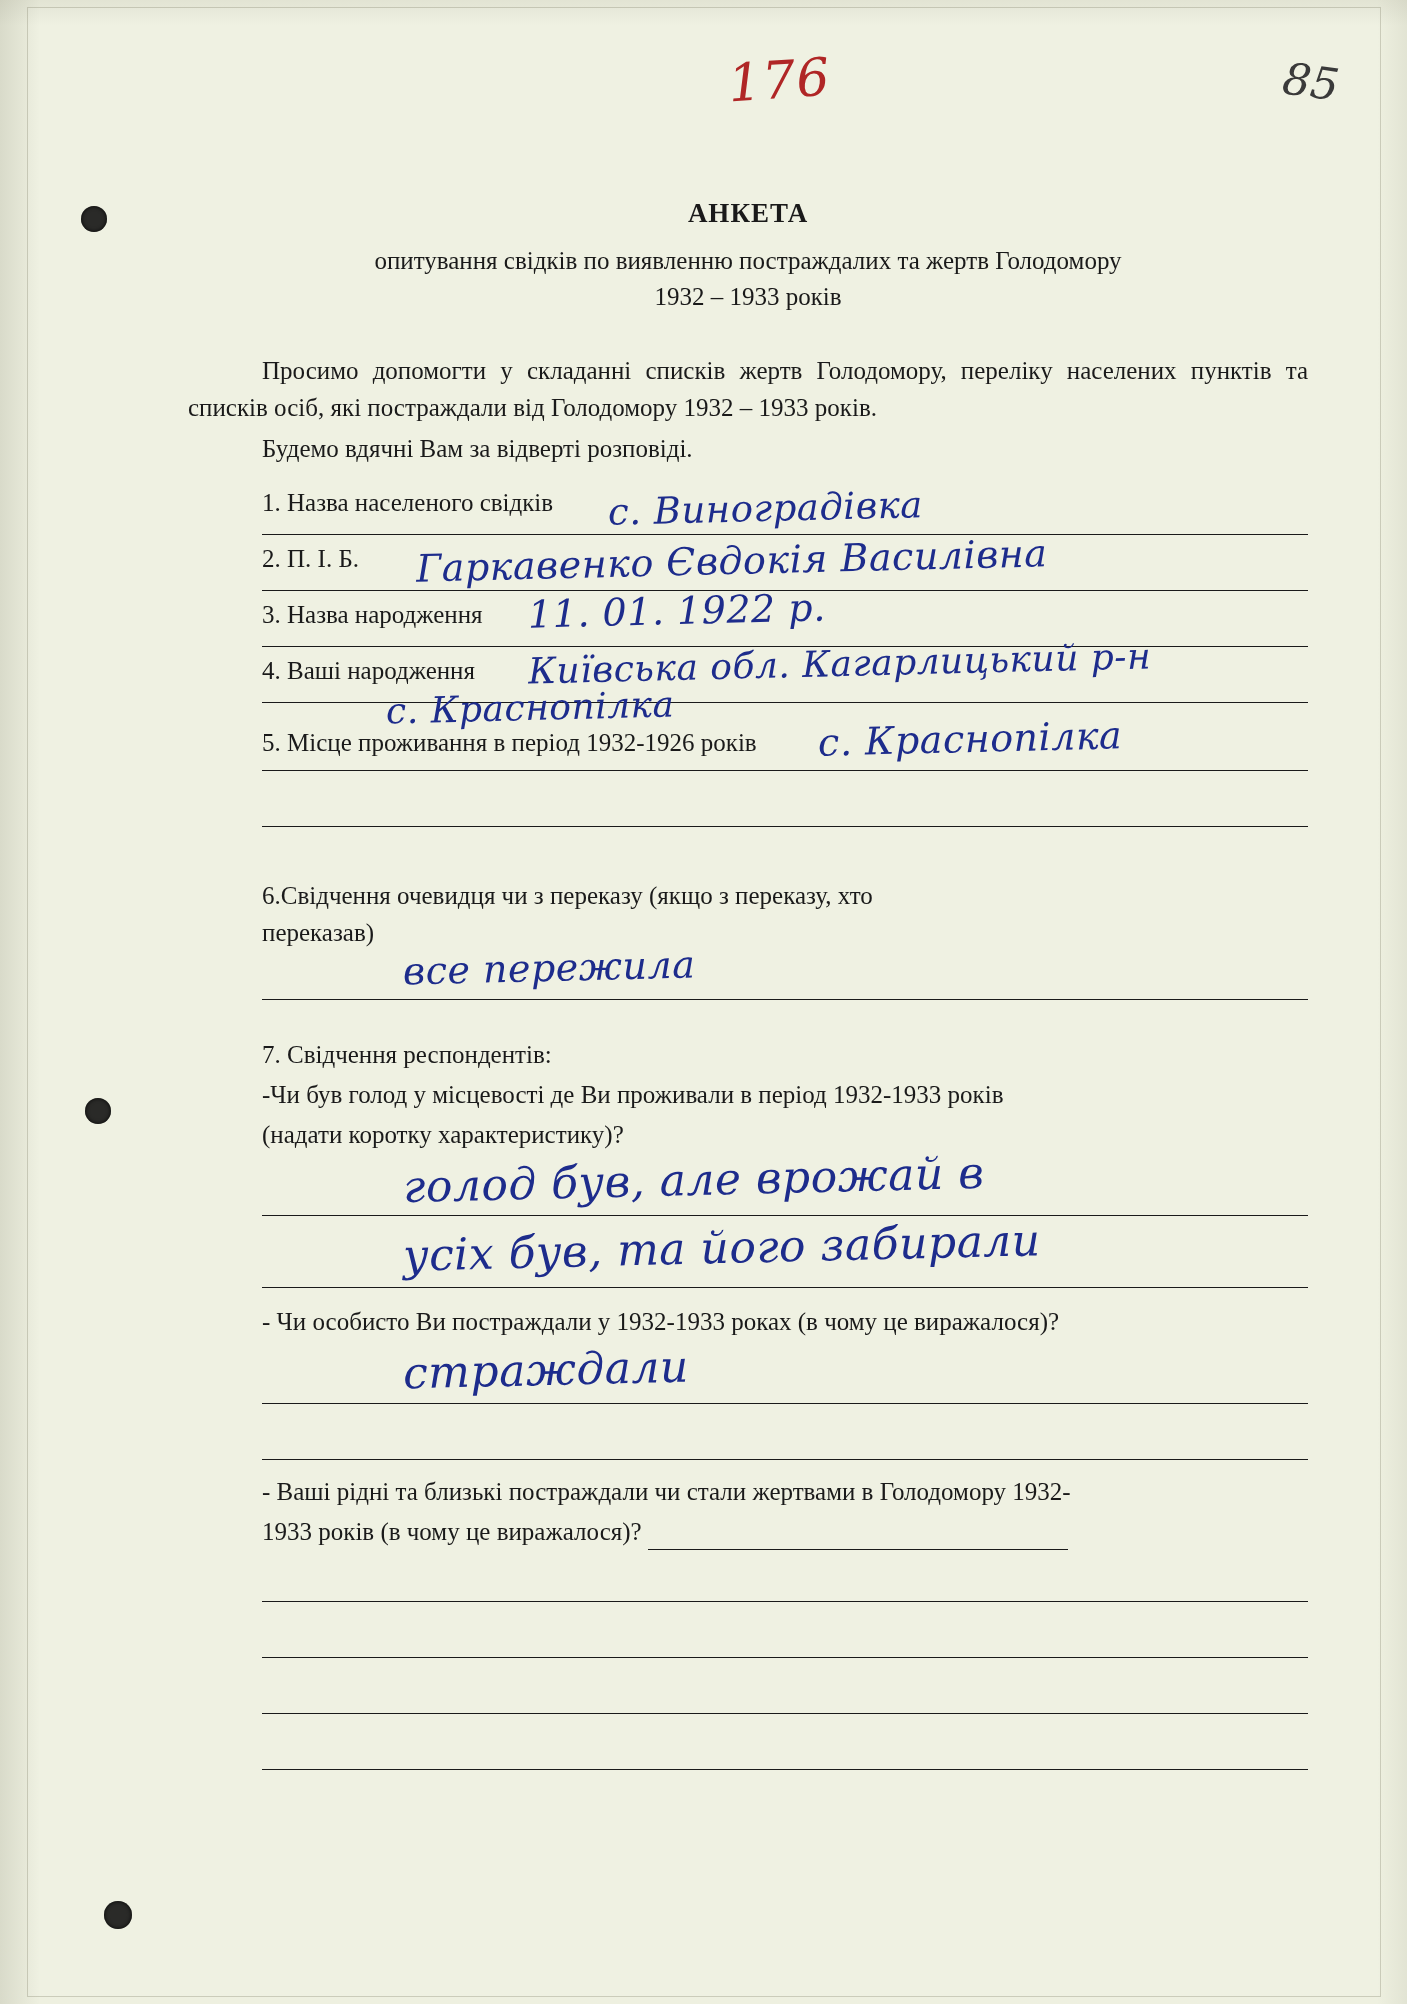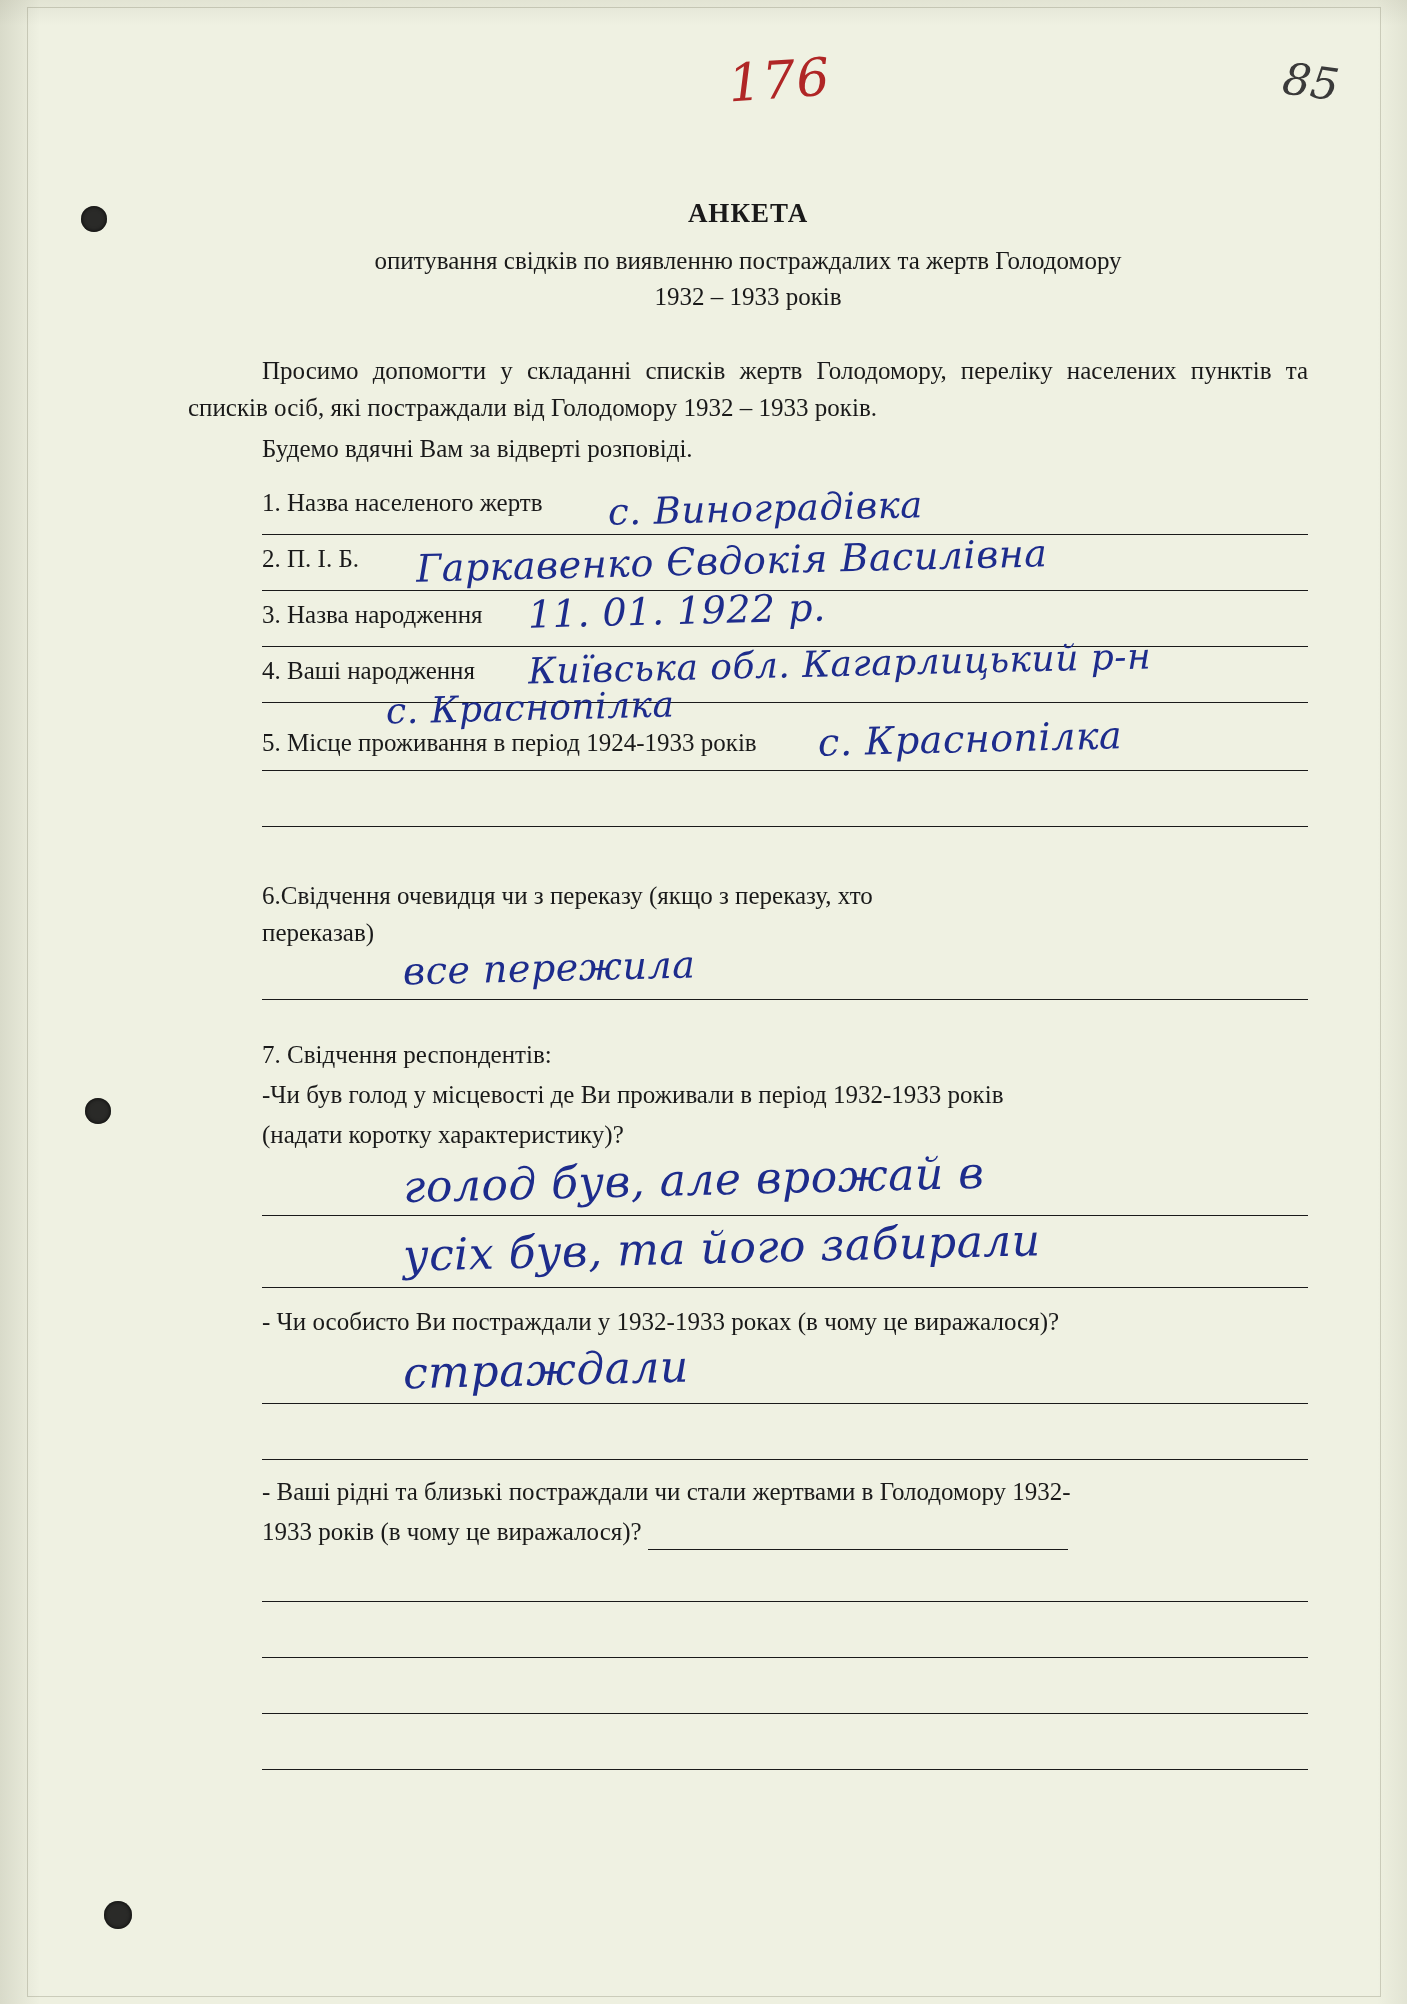--- a/index.html
+++ b/index.html
@@ -207,21 +207,21 @@
       </div>
 
       <p class="intro"><span class="ind"></span><span>Просимо  допомогти  у  складанні  списків  жертв     Голодомору,  переліку  населених пунктів та списків осіб, які постраждали від Голодомору 1932 – 1933 років.</span></p>
       <p class="thanks">Будемо вдячні Вам за відверті розповіді.</p>
 
       <div class="fields">
 
         <div class="field">
           <div class="rule"></div>
           <span class="label">1.</span>
-          <span class="label">Назва населеного жертв</span>
+          <span class="label">Назва населеного свідків</span>
           <span class="answer hand" style="left:420px; top:-2px;">с. Виноградівка</span>
         </div>
 
         <div class="field">
           <div class="rule"></div>
           <span class="label">2.</span>
           <span class="label">П. І. Б.</span>
           <span class="answer hand" style="left:228px; top:-6px; font-size:38px;">Гаркавенко Євдокія Василівна</span>
         </div>
 
@@ -236,21 +236,21 @@
           <div class="rule" style="bottom:26px;"></div>
           <span class="label">4.</span>
           <span class="label">Ваші народження</span>
           <span class="answer hand" style="left:340px; top:-14px; font-size:36px;">Київська обл. Кагарлицький р-н</span>
           <span class="answer hand" style="left:198px; top:30px; font-size:36px;">с. Краснопілка</span>
         </div>
 
         <div class="field" style="height:52px;">
           <div class="rule"></div>
           <span class="label">5.</span>
-          <span class="label">Місце проживання в період 1924-1933 років</span>
+          <span class="label">Місце проживання в період 1932-1926 років</span>
           <span class="answer hand" style="left:630px; top:-12px; font-size:38px;">с. Краснопілка</span>
         </div>
 
         <div class="blank">
           <div class="rule"></div>
         </div>
 
       </div>
 
       <div class="q6">

